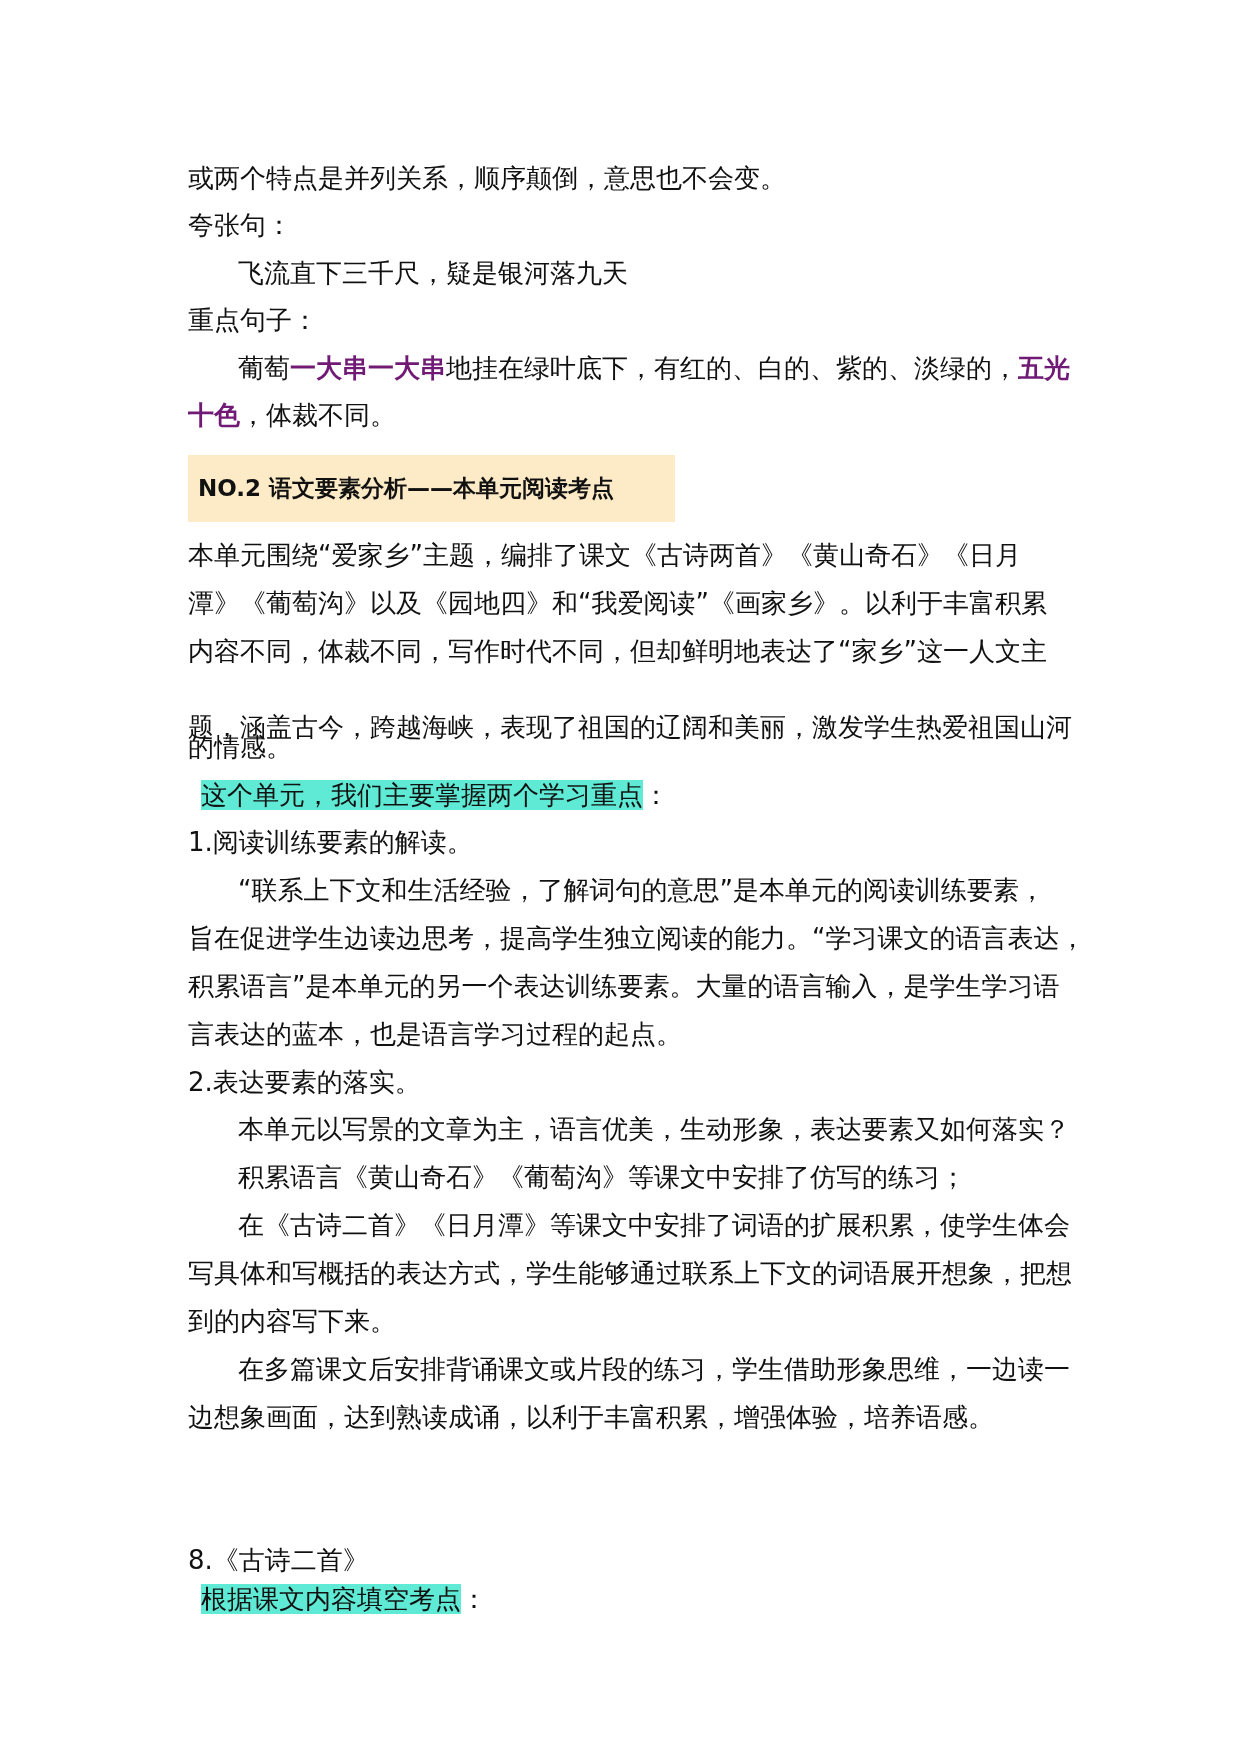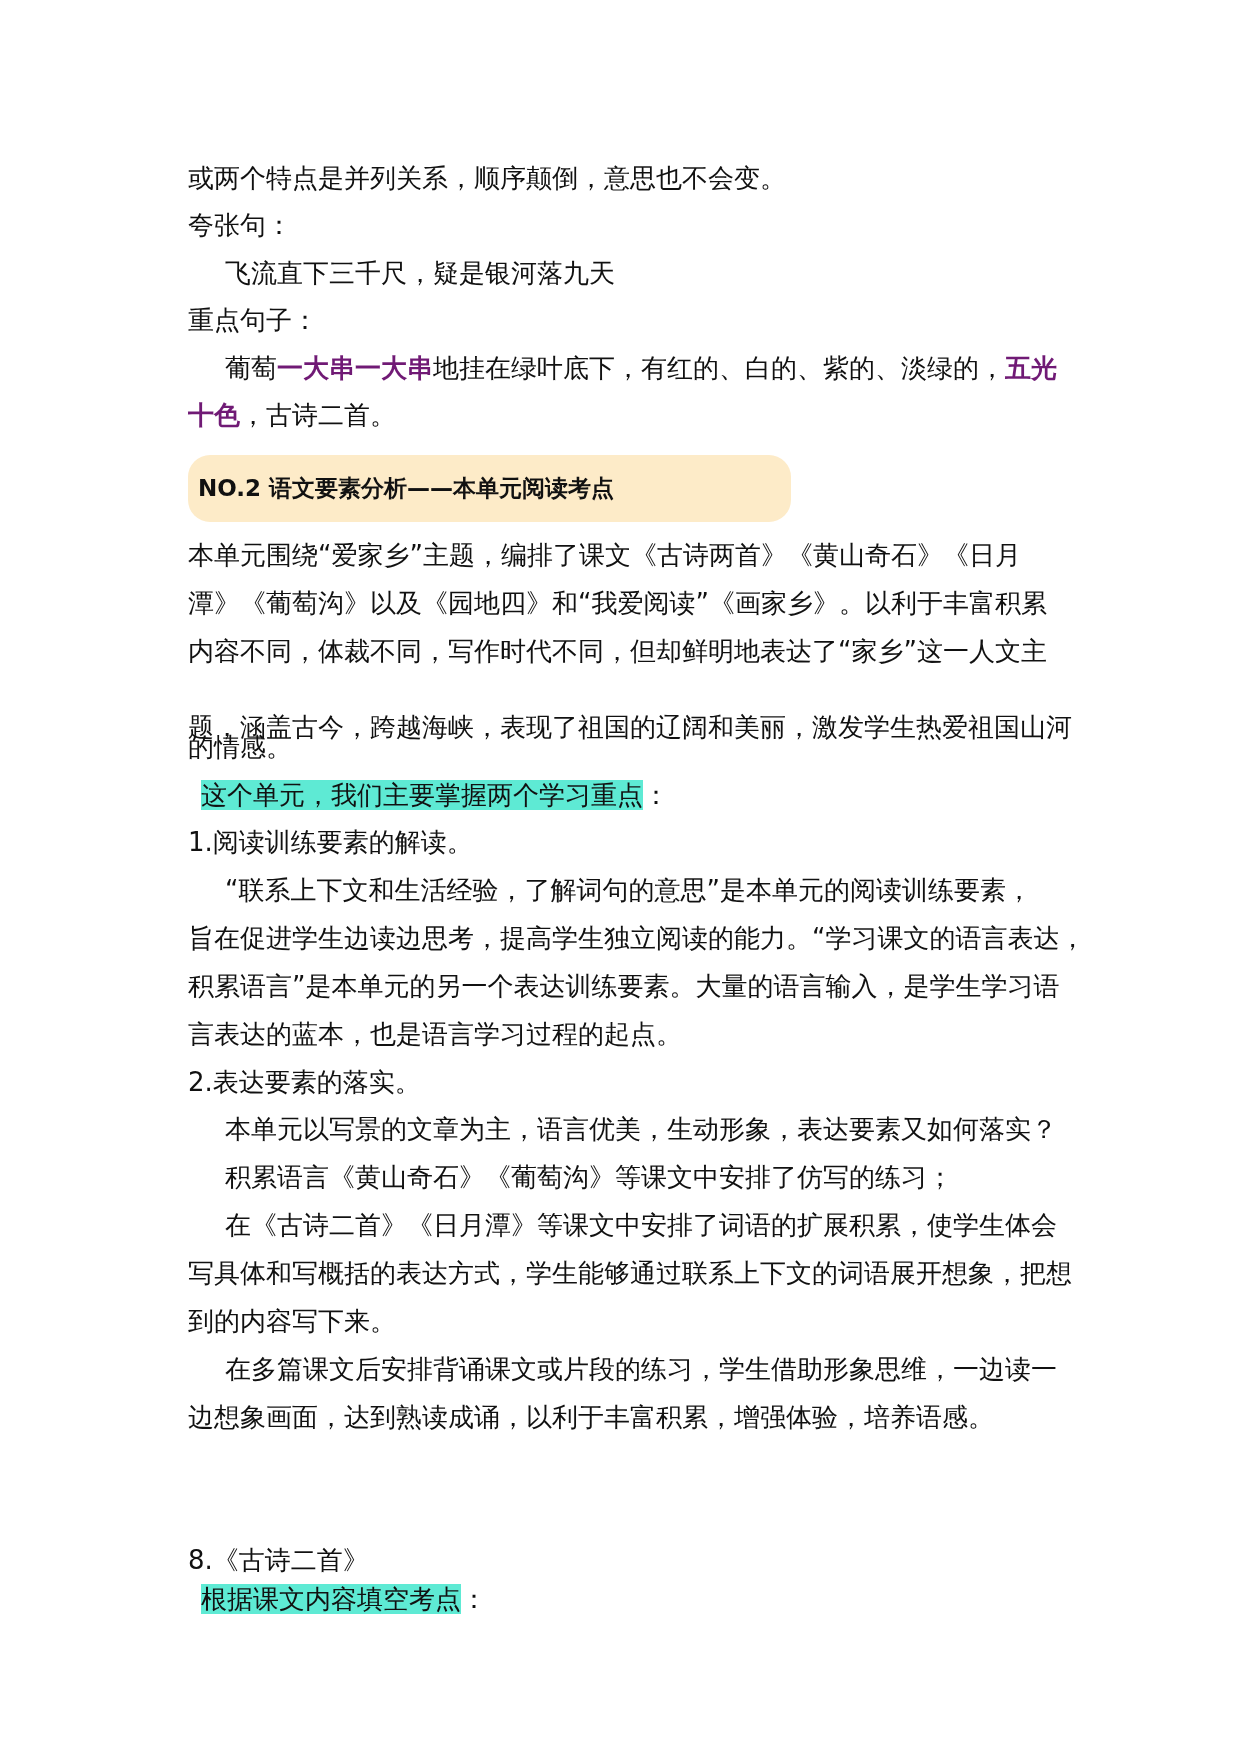--- a/index.html
+++ b/index.html
@@ -1,41 +1,41 @@
 <!DOCTYPE html>
 <html><head>
 <meta charset="utf-8">
 <style>
   html, body { margin: 0; padding: 0; background: #ffffff; }
   body { width: 1240px; height: 1754px; position: relative; overflow: hidden;
          font-family: "DejaVu Sans", sans-serif; color: #111; }
   .page { position: absolute; left: 188px; top: 0; width: 880px; }
   .line { position: absolute; left: 0; font-size: 26px; line-height: 30px; white-space: nowrap; }
-  .indent { left: 37px; text-align: right; }
+  .indent { left: 50px; text-align: right; }
   .red { color: #701a75; font-weight: bold; }
   .hl { background: #5eead4; margin-left: 13px; }
-  .heading-box { position: absolute; left: 0; top: 455px; width: 603px; height: 67px;
-                 background: #fdebc8; border-radius: 22px; }
+  .heading-box { position: absolute; left: 0; top: 455px; width: 487px; height: 67px;
+                 background: #fdebc8; }
   .heading-text { position: absolute; left: 10px; top: 18px; font-size: 23px; font-weight: bold;
                   line-height: 30px; white-space: nowrap; }
 </style>
 </head>
 <body>
 
 <div class="page">
 
   <div class="line" style="top:163px">或两个特点是并列关系，顺序颠倒，意思也不会变。</div>
   <div class="line" style="top:210px">夸张句：</div>
   <div class="line indent" style="top:258px">飞流直下三千尺，疑是银河落九天</div>
   <div class="line" style="top:305px">重点句子：</div>
   <div class="line indent" style="top:353px">
     <span>葡萄</span><span class="red">一大串一大串</span><span>地挂在绿叶底下，有红的、白的、紫的、淡绿的，</span><span class="red">五光</span>
   </div>
   <div class="line" style="top:400px">
-    <span class="red">十色</span><span>，古诗二首。</span>
+    <span class="red">十色</span><span>，体裁不同。</span>
   </div>
 
   <div class="heading-box">
     <div class="heading-text">NO.2 语文要素分析——本单元阅读考点</div>
   </div>
 
   <div class="line" style="top:540px">本单元围绕“爱家乡”主题，编排了课文《古诗两首》《黄山奇石》《日月</div>
   <div class="line" style="top:588px">潭》《葡萄沟》以及《园地四》和“我爱阅读”《画家乡》。以利于丰富积累</div>
   <div class="line" style="top:636px">内容不同，体裁不同，写作时代不同，但却鲜明地表达了“家乡”这一人文主</div>
   <div class="line" style="top:712px">题，涵盖古今，跨越海峡，表现了祖国的辽阔和美丽，激发学生热爱祖国山河</div>

